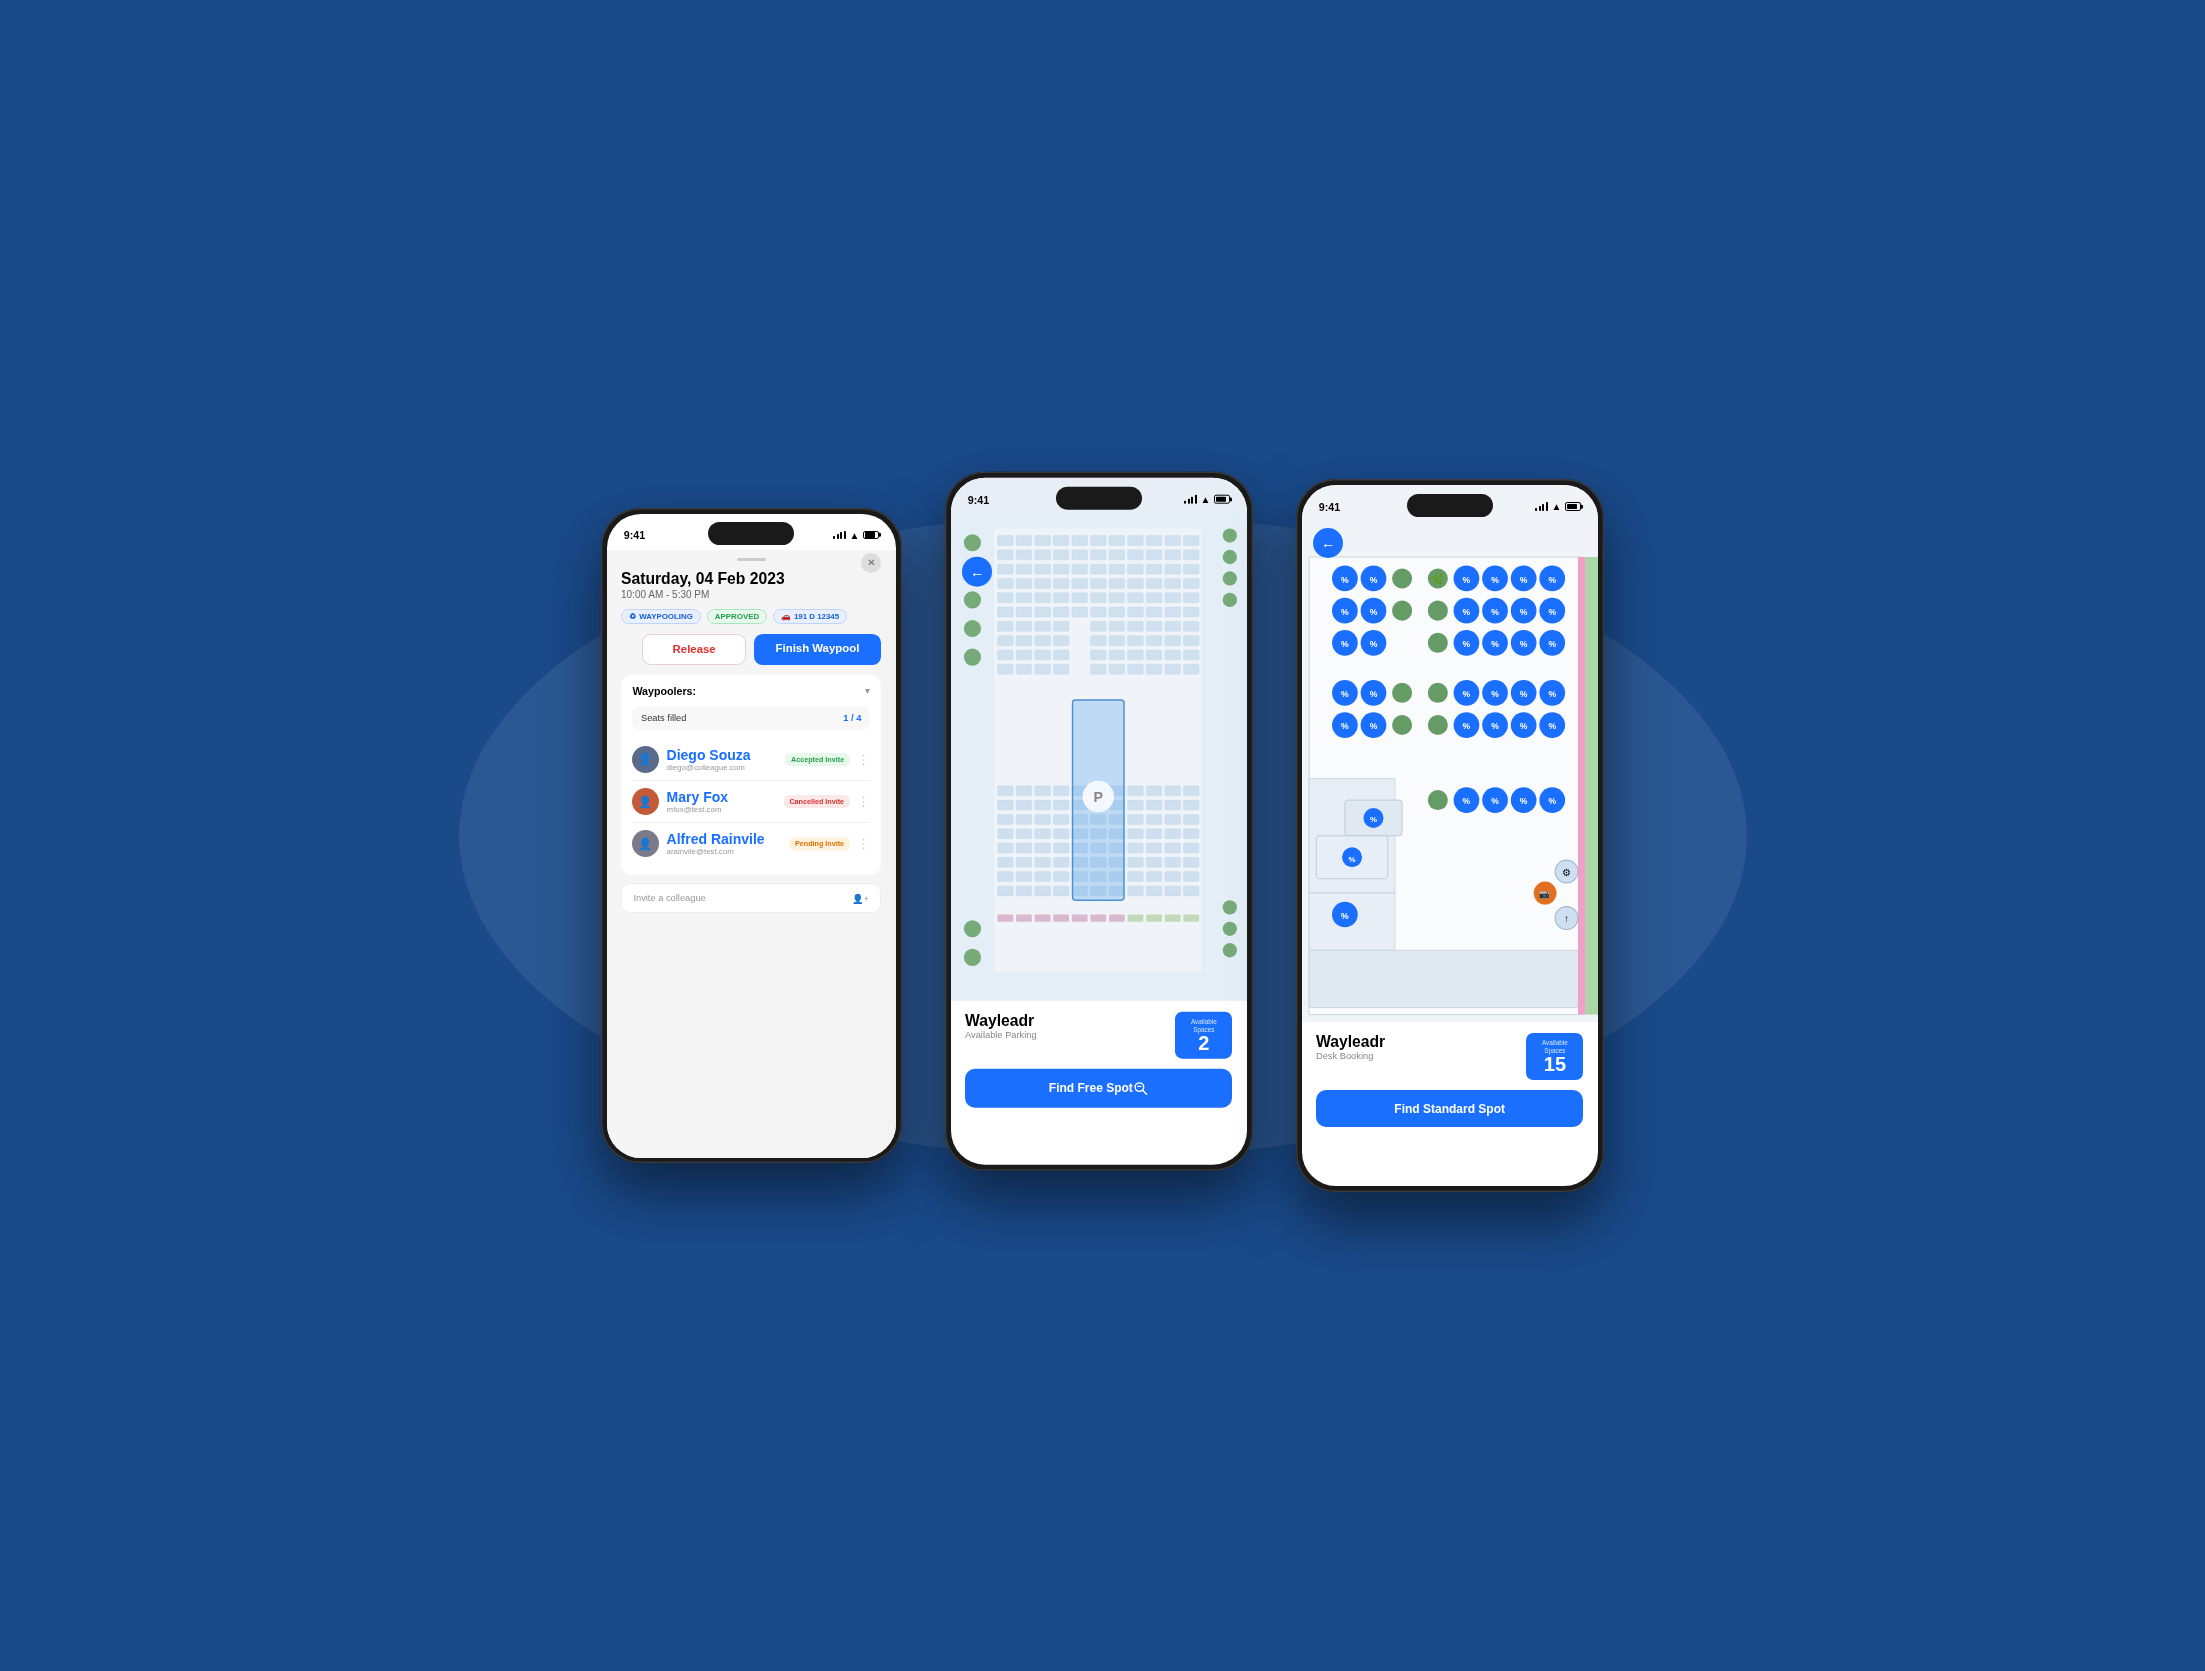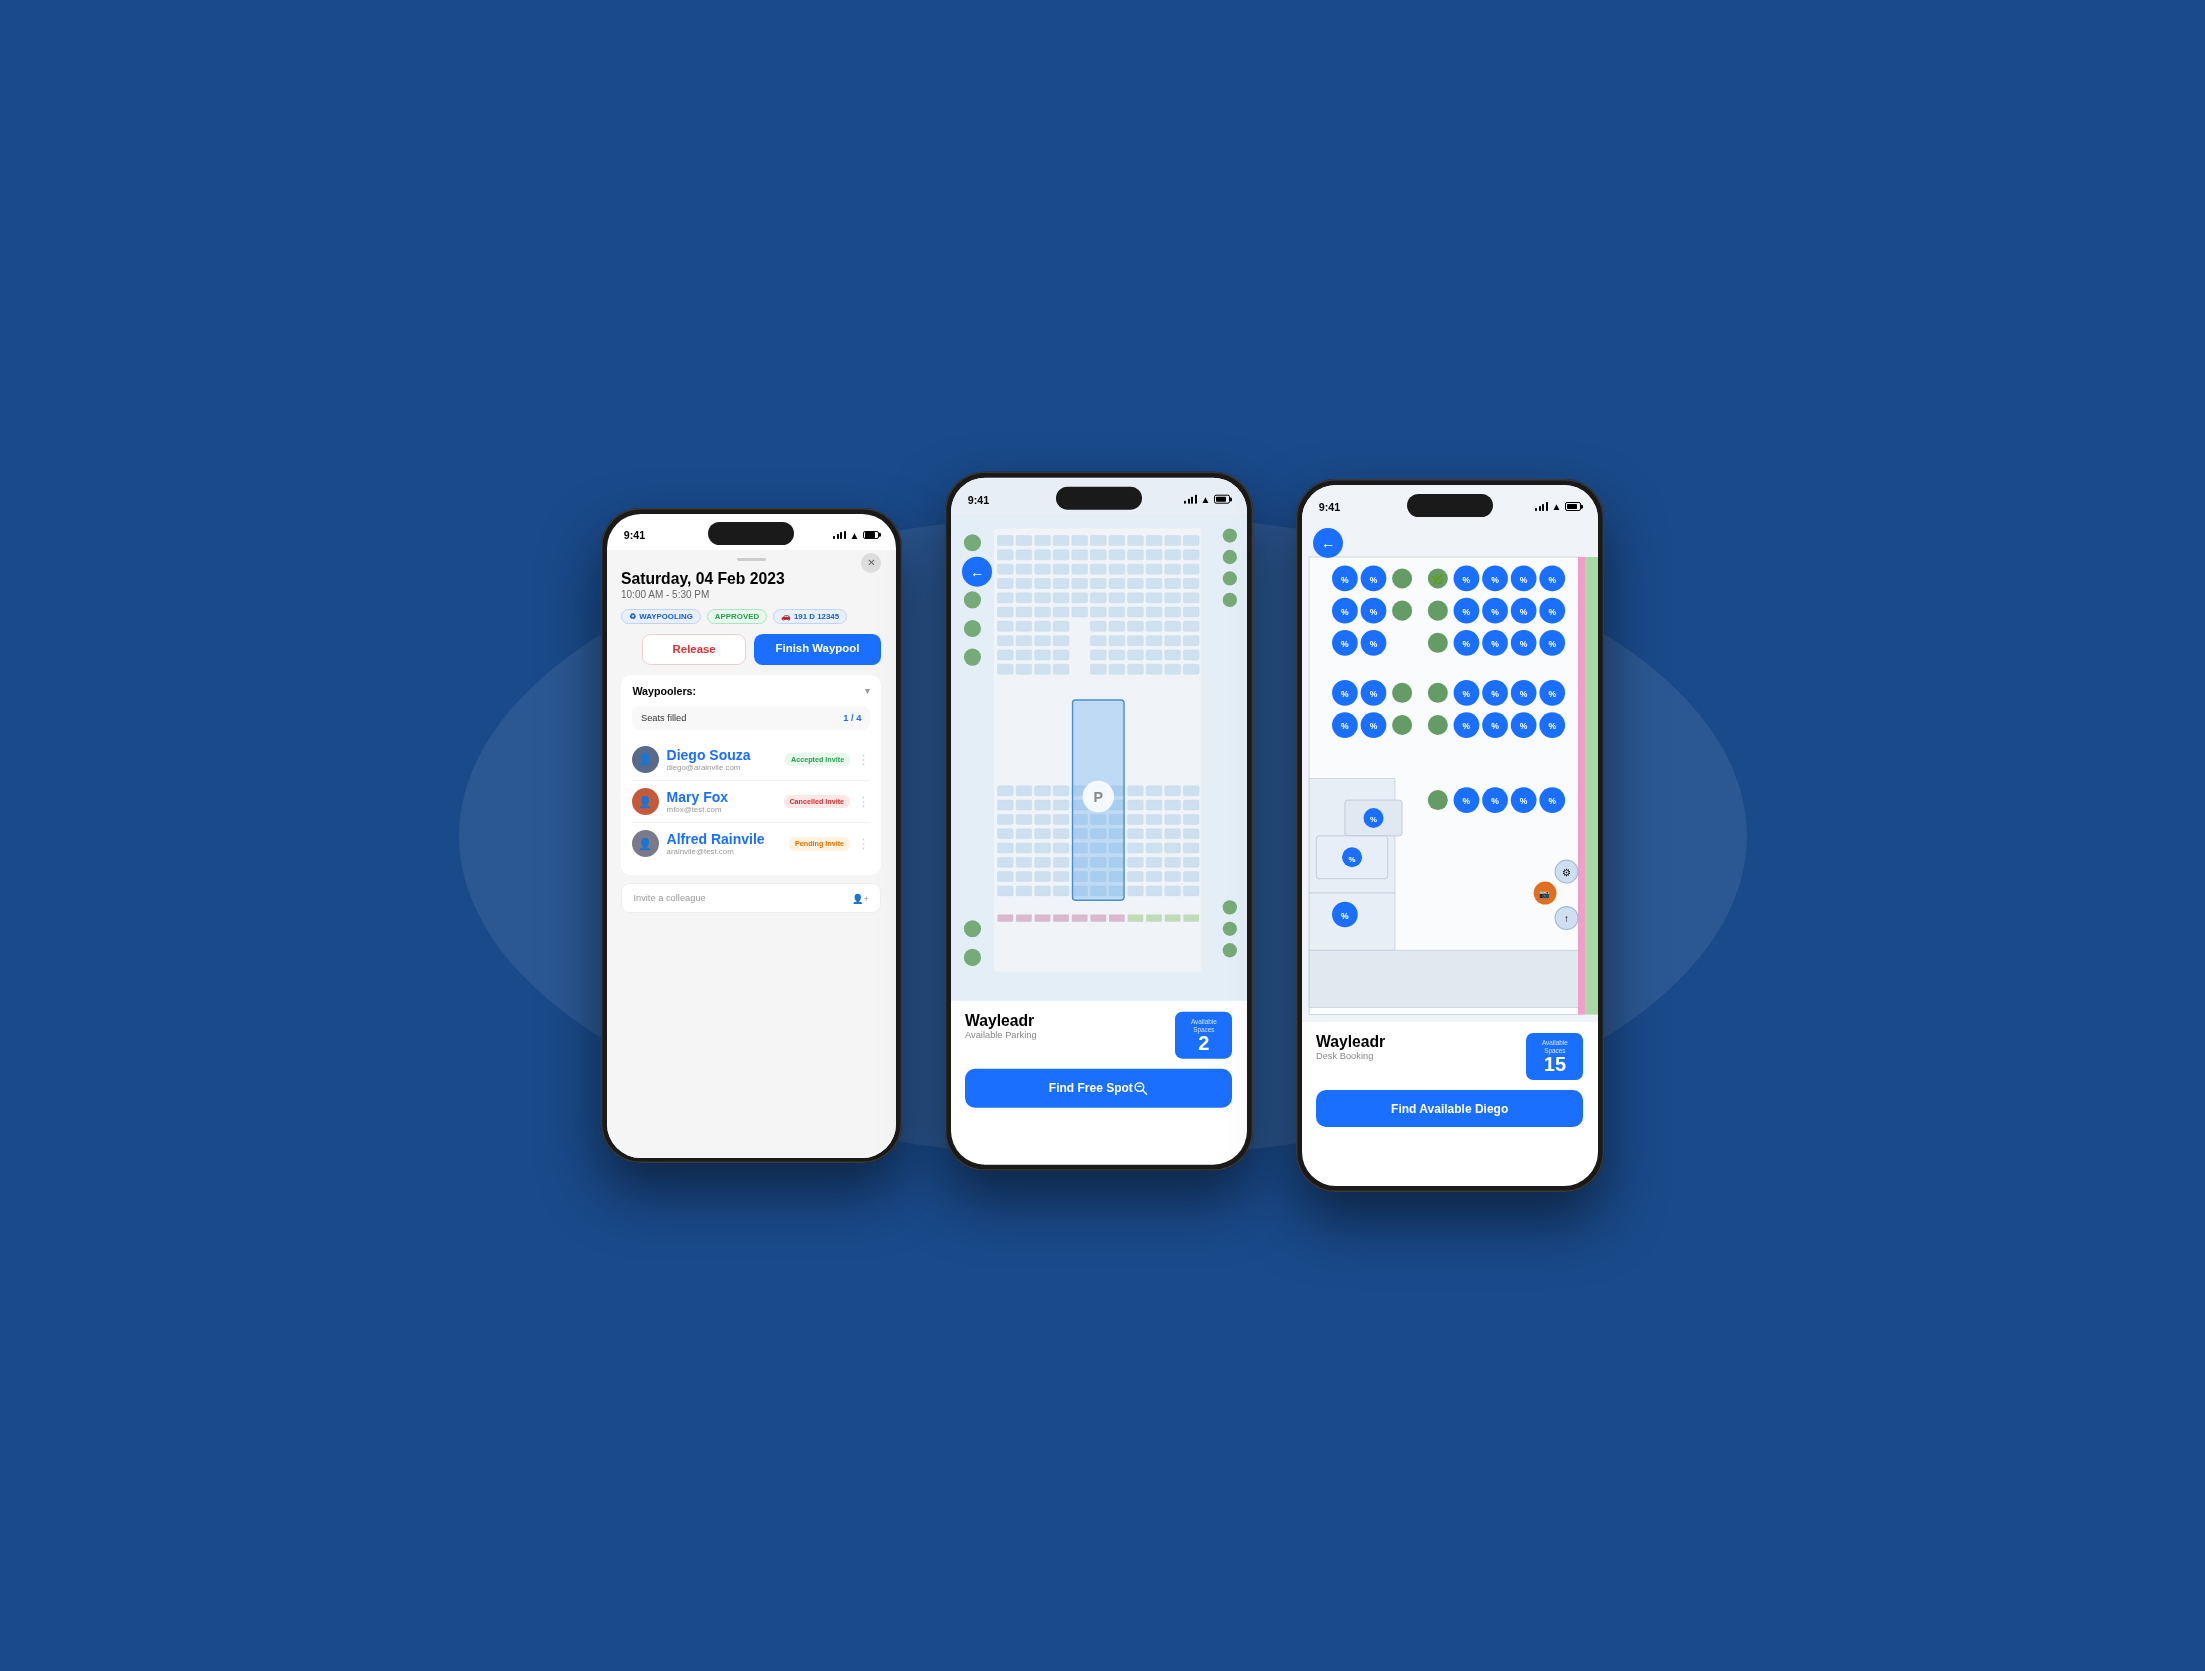--- a/index.html
+++ b/index.html
@@ -501,21 +501,21 @@
 
           <div class="seats-row">
             <span class="seats-label">Seats filled</span>
             <span class="seats-value">1 / 4</span>
           </div>
 
           <div class="waypooler-item">
             <div class="avatar avatar-diego">👤</div>
             <div class="waypooler-info">
               <div class="waypooler-name">Diego Souza</div>
-              <div class="waypooler-email">diego@arainvile.com</div>
+              <div class="waypooler-email">diego@colleague.com</div>
             </div>
             <span class="invite-badge badge-accepted">Accepted Invite</span>
             <span class="more-icon">⋮</span>
           </div>
 
           <div class="waypooler-item">
             <div class="avatar avatar-mary">👤</div>
             <div class="waypooler-info">
               <div class="waypooler-name">Mary Fox</div>
               <div class="waypooler-email">mfox@test.com</div>
@@ -1021,21 +1021,21 @@
             <div class="map-title">Wayleadr</div>
             <div class="map-subtitle">Desk Booking</div>
           </div>
           <div class="available-badge">
             <span class="available-label" style="white-space:pre-line;">Available
 Spaces</span>
             <span class="available-num">15</span>
           </div>
         </div>
         <div class="find-btn">
-          <span>Find Available Diego</span>
+          <span>Find Standard Spot</span>
         </div>
       </div>
 
     </div>
   </div>
 
 </div>
 
 
 </body></html>

